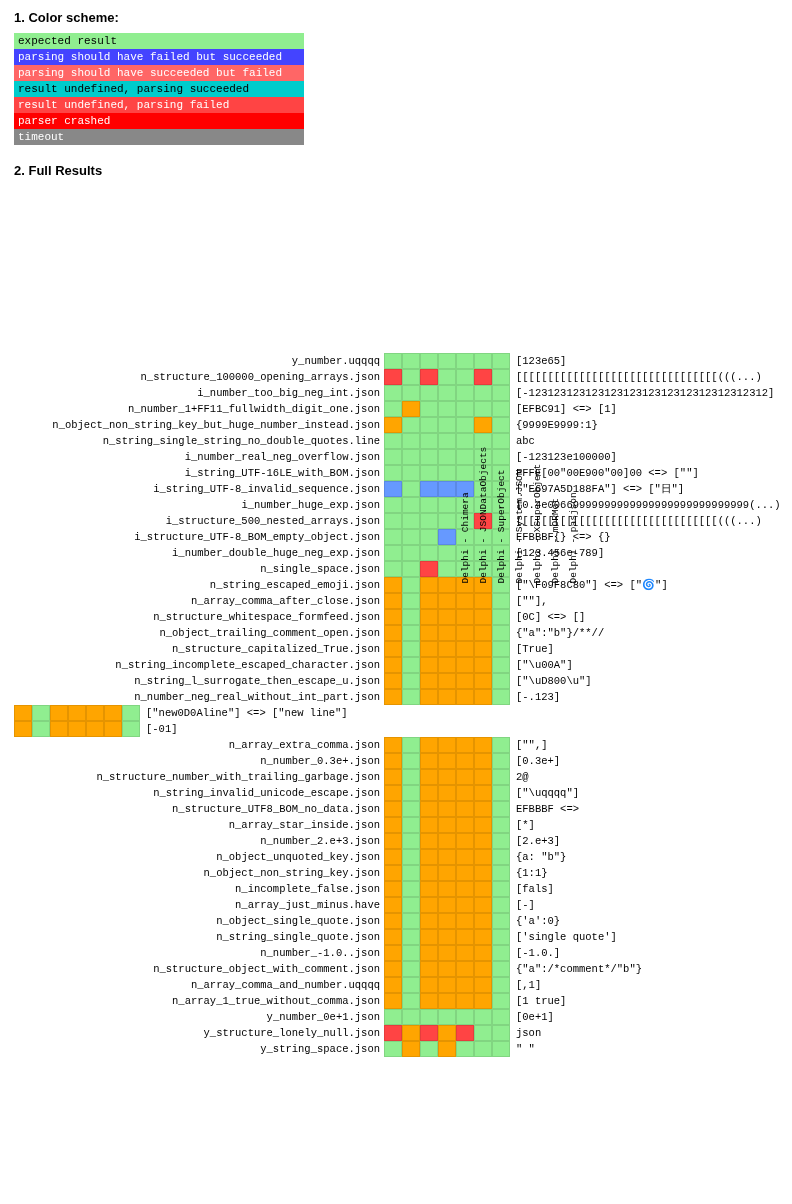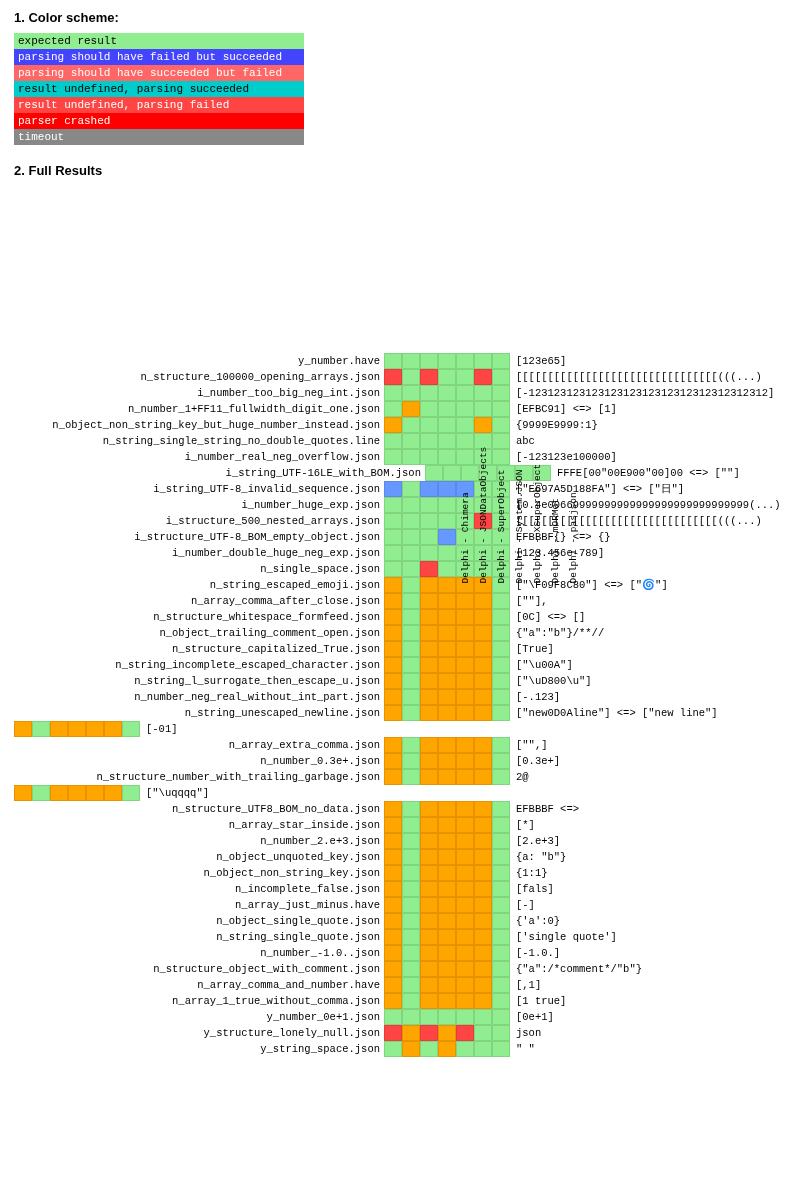--- a/index.html
+++ b/index.html
@@ -73,21 +73,21 @@
                 <span style="font-size: 9.5px; font-family: &quot;Courier New&quot;, Courier, monospace; white-space: nowrap; position: absolute; bottom: 0px; left: 50%; transform-origin: center bottom; transform: rotate(-90deg) translateX(-100%); width: 155px; text-align: left;">Delphi - mORMot</span>
               </div>
               <div style="width: 18px; height: 165px; display: flex; align-items: flex-end; justify-content: center; position: relative;">
                 <span style="font-size: 9.5px; font-family: &quot;Courier New&quot;, Courier, monospace; white-space: nowrap; position: absolute; bottom: 0px; left: 50%; transform-origin: center bottom; transform: rotate(-90deg) translateX(-100%); width: 155px; text-align: left;">Delphi - pasjson</span>
               </div>
             </div>
         </div>
 
         <div id="rows-container">
         <div style="display: flex; align-items: center; height: 16px;">
-              <div style="width: 370px; flex-shrink: 0; font-size: 10.5px; font-family: &quot;Courier New&quot;, Courier, monospace; height: 16px; line-height: 16px; padding-right: 4px; text-align: right; white-space: nowrap;">y_number.have</div>
+              <div style="width: 370px; flex-shrink: 0; font-size: 10.5px; font-family: &quot;Courier New&quot;, Courier, monospace; height: 16px; line-height: 16px; padding-right: 4px; text-align: right; white-space: nowrap;">y_number.uqqqq</div>
               <div style="width: 18px; height: 16px; flex-shrink: 0; border: 1px solid rgba(0, 0, 0, 0.1); background-color: rgb(144, 238, 144);"></div>
               <div style="width: 18px; height: 16px; flex-shrink: 0; border: 1px solid rgba(0, 0, 0, 0.1); background-color: rgb(144, 238, 144);"></div>
               <div style="width: 18px; height: 16px; flex-shrink: 0; border: 1px solid rgba(0, 0, 0, 0.1); background-color: rgb(144, 238, 144);"></div>
               <div style="width: 18px; height: 16px; flex-shrink: 0; border: 1px solid rgba(0, 0, 0, 0.1); background-color: rgb(144, 238, 144);"></div>
               <div style="width: 18px; height: 16px; flex-shrink: 0; border: 1px solid rgba(0, 0, 0, 0.1); background-color: rgb(144, 238, 144);"></div>
               <div style="width: 18px; height: 16px; flex-shrink: 0; border: 1px solid rgba(0, 0, 0, 0.1); background-color: rgb(144, 238, 144);"></div>
               <div style="width: 18px; height: 16px; flex-shrink: 0; border: 1px solid rgba(0, 0, 0, 0.1); background-color: rgb(144, 238, 144);"></div>
               <div style="font-size: 10.5px; font-family: &quot;Courier New&quot;, Courier, monospace; height: 16px; line-height: 16px; padding-left: 6px; white-space: nowrap;">[123e65]</div>
             </div>
             <div style="display: flex; align-items: center; height: 16px;">
@@ -149,21 +149,21 @@
               <div style="width: 370px; flex-shrink: 0; font-size: 10.5px; font-family: &quot;Courier New&quot;, Courier, monospace; height: 16px; line-height: 16px; padding-right: 4px; text-align: right; white-space: nowrap;">i_number_real_neg_overflow.json</div>
               <div style="width: 18px; height: 16px; flex-shrink: 0; border: 1px solid rgba(0, 0, 0, 0.1); background-color: rgb(144, 238, 144);"></div>
               <div style="width: 18px; height: 16px; flex-shrink: 0; border: 1px solid rgba(0, 0, 0, 0.1); background-color: rgb(144, 238, 144);"></div>
               <div style="width: 18px; height: 16px; flex-shrink: 0; border: 1px solid rgba(0, 0, 0, 0.1); background-color: rgb(144, 238, 144);"></div>
               <div style="width: 18px; height: 16px; flex-shrink: 0; border: 1px solid rgba(0, 0, 0, 0.1); background-color: rgb(144, 238, 144);"></div>
               <div style="width: 18px; height: 16px; flex-shrink: 0; border: 1px solid rgba(0, 0, 0, 0.1); background-color: rgb(144, 238, 144);"></div>
               <div style="width: 18px; height: 16px; flex-shrink: 0; border: 1px solid rgba(0, 0, 0, 0.1); background-color: rgb(144, 238, 144);"></div>
               <div style="width: 18px; height: 16px; flex-shrink: 0; border: 1px solid rgba(0, 0, 0, 0.1); background-color: rgb(144, 238, 144);"></div>
               <div style="font-size: 10.5px; font-family: &quot;Courier New&quot;, Courier, monospace; height: 16px; line-height: 16px; padding-left: 6px; white-space: nowrap;">[-123123e100000]</div>
             </div>
-            <div style="display: flex; align-items: center; height: 16px; justify-content: center;">
+            <div style="display: flex; align-items: center; height: 16px;">
               <div style="width: 370px; flex-shrink: 0; font-size: 10.5px; font-family: &quot;Courier New&quot;, Courier, monospace; height: 16px; line-height: 16px; padding-right: 4px; text-align: right; white-space: nowrap;">i_string_UTF-16LE_with_BOM.json</div>
               <div style="width: 18px; height: 16px; flex-shrink: 0; border: 1px solid rgba(0, 0, 0, 0.1); background-color: rgb(144, 238, 144);"></div>
               <div style="width: 18px; height: 16px; flex-shrink: 0; border: 1px solid rgba(0, 0, 0, 0.1); background-color: rgb(144, 238, 144);"></div>
               <div style="width: 18px; height: 16px; flex-shrink: 0; border: 1px solid rgba(0, 0, 0, 0.1); background-color: rgb(144, 238, 144);"></div>
               <div style="width: 18px; height: 16px; flex-shrink: 0; border: 1px solid rgba(0, 0, 0, 0.1); background-color: rgb(144, 238, 144);"></div>
               <div style="width: 18px; height: 16px; flex-shrink: 0; border: 1px solid rgba(0, 0, 0, 0.1); background-color: rgb(144, 238, 144);"></div>
               <div style="width: 18px; height: 16px; flex-shrink: 0; border: 1px solid rgba(0, 0, 0, 0.1); background-color: rgb(144, 238, 144);"></div>
               <div style="width: 18px; height: 16px; flex-shrink: 0; border: 1px solid rgba(0, 0, 0, 0.1); background-color: rgb(144, 238, 144);"></div>
               <div style="font-size: 10.5px; font-family: &quot;Courier New&quot;, Courier, monospace; height: 16px; line-height: 16px; padding-left: 6px; white-space: nowrap;">FFFE[00"00E900"00]00 &lt;=&gt; [""]</div>
             </div>
@@ -315,21 +315,20 @@
               <div style="width: 18px; height: 16px; flex-shrink: 0; border: 1px solid rgba(0, 0, 0, 0.1); background-color: rgb(255, 165, 0);"></div>
               <div style="width: 18px; height: 16px; flex-shrink: 0; border: 1px solid rgba(0, 0, 0, 0.1); background-color: rgb(144, 238, 144);"></div>
               <div style="width: 18px; height: 16px; flex-shrink: 0; border: 1px solid rgba(0, 0, 0, 0.1); background-color: rgb(255, 165, 0);"></div>
               <div style="width: 18px; height: 16px; flex-shrink: 0; border: 1px solid rgba(0, 0, 0, 0.1); background-color: rgb(255, 165, 0);"></div>
               <div style="width: 18px; height: 16px; flex-shrink: 0; border: 1px solid rgba(0, 0, 0, 0.1); background-color: rgb(255, 165, 0);"></div>
               <div style="width: 18px; height: 16px; flex-shrink: 0; border: 1px solid rgba(0, 0, 0, 0.1); background-color: rgb(255, 165, 0);"></div>
               <div style="width: 18px; height: 16px; flex-shrink: 0; border: 1px solid rgba(0, 0, 0, 0.1); background-color: rgb(144, 238, 144);"></div>
               <div style="font-size: 10.5px; font-family: &quot;Courier New&quot;, Courier, monospace; height: 16px; line-height: 16px; padding-left: 6px; white-space: nowrap;">[-.123]</div>
             </div>
             <div style="display: flex; align-items: center; height: 16px;">
-              <div style="width: 370px; flex-shrink: 0; font-size: 10.5px; font-family: &quot;Courier New&quot;, Courier, monospace; height: 16px; line-height: 16px; padding-right: 4px; text-align: right; white-space: nowrap;">n_string_unescaped_newline.json</div>
               <div style="width: 18px; height: 16px; flex-shrink: 0; border: 1px solid rgba(0, 0, 0, 0.1); background-color: rgb(255, 165, 0);"></div>
               <div style="width: 18px; height: 16px; flex-shrink: 0; border: 1px solid rgba(0, 0, 0, 0.1); background-color: rgb(144, 238, 144);"></div>
               <div style="width: 18px; height: 16px; flex-shrink: 0; border: 1px solid rgba(0, 0, 0, 0.1); background-color: rgb(255, 165, 0);"></div>
               <div style="width: 18px; height: 16px; flex-shrink: 0; border: 1px solid rgba(0, 0, 0, 0.1); background-color: rgb(255, 165, 0);"></div>
               <div style="width: 18px; height: 16px; flex-shrink: 0; border: 1px solid rgba(0, 0, 0, 0.1); background-color: rgb(255, 165, 0);"></div>
               <div style="width: 18px; height: 16px; flex-shrink: 0; border: 1px solid rgba(0, 0, 0, 0.1); background-color: rgb(255, 165, 0);"></div>
               <div style="width: 18px; height: 16px; flex-shrink: 0; border: 1px solid rgba(0, 0, 0, 0.1); background-color: rgb(144, 238, 144);"></div>
               <div style="font-size: 10.5px; font-family: &quot;Courier New&quot;, Courier, monospace; height: 16px; line-height: 16px; padding-left: 6px; white-space: nowrap;">["new0D0Aline"] &lt;=&gt; ["new line"]</div>
             </div>
             <div style="display: flex; align-items: center; height: 16px;">
@@ -369,20 +368,21 @@
               <div style="width: 18px; height: 16px; flex-shrink: 0; border: 1px solid rgba(0, 0, 0, 0.1); background-color: rgb(255, 165, 0);"></div>
               <div style="width: 18px; height: 16px; flex-shrink: 0; border: 1px solid rgba(0, 0, 0, 0.1); background-color: rgb(144, 238, 144);"></div>
               <div style="width: 18px; height: 16px; flex-shrink: 0; border: 1px solid rgba(0, 0, 0, 0.1); background-color: rgb(255, 165, 0);"></div>
               <div style="width: 18px; height: 16px; flex-shrink: 0; border: 1px solid rgba(0, 0, 0, 0.1); background-color: rgb(255, 165, 0);"></div>
               <div style="width: 18px; height: 16px; flex-shrink: 0; border: 1px solid rgba(0, 0, 0, 0.1); background-color: rgb(255, 165, 0);"></div>
               <div style="width: 18px; height: 16px; flex-shrink: 0; border: 1px solid rgba(0, 0, 0, 0.1); background-color: rgb(255, 165, 0);"></div>
               <div style="width: 18px; height: 16px; flex-shrink: 0; border: 1px solid rgba(0, 0, 0, 0.1); background-color: rgb(144, 238, 144);"></div>
               <div style="font-size: 10.5px; font-family: &quot;Courier New&quot;, Courier, monospace; height: 16px; line-height: 16px; padding-left: 6px; white-space: nowrap;">2@</div>
             </div>
             <div style="display: flex; align-items: center; height: 16px;">
+              <div style="width: 370px; flex-shrink: 0; font-size: 10.5px; font-family: &quot;Courier New&quot;, Courier, monospace; height: 16px; line-height: 16px; padding-right: 4px; text-align: right; white-space: nowrap;">n_string_invalid_unicode_escape.json</div>
               <div style="width: 18px; height: 16px; flex-shrink: 0; border: 1px solid rgba(0, 0, 0, 0.1); background-color: rgb(255, 165, 0);"></div>
               <div style="width: 18px; height: 16px; flex-shrink: 0; border: 1px solid rgba(0, 0, 0, 0.1); background-color: rgb(144, 238, 144);"></div>
               <div style="width: 18px; height: 16px; flex-shrink: 0; border: 1px solid rgba(0, 0, 0, 0.1); background-color: rgb(255, 165, 0);"></div>
               <div style="width: 18px; height: 16px; flex-shrink: 0; border: 1px solid rgba(0, 0, 0, 0.1); background-color: rgb(255, 165, 0);"></div>
               <div style="width: 18px; height: 16px; flex-shrink: 0; border: 1px solid rgba(0, 0, 0, 0.1); background-color: rgb(255, 165, 0);"></div>
               <div style="width: 18px; height: 16px; flex-shrink: 0; border: 1px solid rgba(0, 0, 0, 0.1); background-color: rgb(255, 165, 0);"></div>
               <div style="width: 18px; height: 16px; flex-shrink: 0; border: 1px solid rgba(0, 0, 0, 0.1); background-color: rgb(144, 238, 144);"></div>
               <div style="font-size: 10.5px; font-family: &quot;Courier New&quot;, Courier, monospace; height: 16px; line-height: 16px; padding-left: 6px; white-space: nowrap;">["\uqqqq"]</div>
             </div>
             <div style="display: flex; align-items: center; height: 16px;">
@@ -500,21 +500,21 @@
               <div style="width: 18px; height: 16px; flex-shrink: 0; border: 1px solid rgba(0, 0, 0, 0.1); background-color: rgb(255, 165, 0);"></div>
               <div style="width: 18px; height: 16px; flex-shrink: 0; border: 1px solid rgba(0, 0, 0, 0.1); background-color: rgb(144, 238, 144);"></div>
               <div style="width: 18px; height: 16px; flex-shrink: 0; border: 1px solid rgba(0, 0, 0, 0.1); background-color: rgb(255, 165, 0);"></div>
               <div style="width: 18px; height: 16px; flex-shrink: 0; border: 1px solid rgba(0, 0, 0, 0.1); background-color: rgb(255, 165, 0);"></div>
               <div style="width: 18px; height: 16px; flex-shrink: 0; border: 1px solid rgba(0, 0, 0, 0.1); background-color: rgb(255, 165, 0);"></div>
               <div style="width: 18px; height: 16px; flex-shrink: 0; border: 1px solid rgba(0, 0, 0, 0.1); background-color: rgb(255, 165, 0);"></div>
               <div style="width: 18px; height: 16px; flex-shrink: 0; border: 1px solid rgba(0, 0, 0, 0.1); background-color: rgb(144, 238, 144);"></div>
               <div style="font-size: 10.5px; font-family: &quot;Courier New&quot;, Courier, monospace; height: 16px; line-height: 16px; padding-left: 6px; white-space: nowrap;">{"a":/*comment*/"b"}</div>
             </div>
             <div style="display: flex; align-items: center; height: 16px;">
-              <div style="width: 370px; flex-shrink: 0; font-size: 10.5px; font-family: &quot;Courier New&quot;, Courier, monospace; height: 16px; line-height: 16px; padding-right: 4px; text-align: right; white-space: nowrap;">n_array_comma_and_number.have</div>
+              <div style="width: 370px; flex-shrink: 0; font-size: 10.5px; font-family: &quot;Courier New&quot;, Courier, monospace; height: 16px; line-height: 16px; padding-right: 4px; text-align: right; white-space: nowrap;">n_array_comma_and_number.uqqqq</div>
               <div style="width: 18px; height: 16px; flex-shrink: 0; border: 1px solid rgba(0, 0, 0, 0.1); background-color: rgb(255, 165, 0);"></div>
               <div style="width: 18px; height: 16px; flex-shrink: 0; border: 1px solid rgba(0, 0, 0, 0.1); background-color: rgb(144, 238, 144);"></div>
               <div style="width: 18px; height: 16px; flex-shrink: 0; border: 1px solid rgba(0, 0, 0, 0.1); background-color: rgb(255, 165, 0);"></div>
               <div style="width: 18px; height: 16px; flex-shrink: 0; border: 1px solid rgba(0, 0, 0, 0.1); background-color: rgb(255, 165, 0);"></div>
               <div style="width: 18px; height: 16px; flex-shrink: 0; border: 1px solid rgba(0, 0, 0, 0.1); background-color: rgb(255, 165, 0);"></div>
               <div style="width: 18px; height: 16px; flex-shrink: 0; border: 1px solid rgba(0, 0, 0, 0.1); background-color: rgb(255, 165, 0);"></div>
               <div style="width: 18px; height: 16px; flex-shrink: 0; border: 1px solid rgba(0, 0, 0, 0.1); background-color: rgb(144, 238, 144);"></div>
               <div style="font-size: 10.5px; font-family: &quot;Courier New&quot;, Courier, monospace; height: 16px; line-height: 16px; padding-left: 6px; white-space: nowrap;">[,1]</div>
             </div>
             <div style="display: flex; align-items: center; height: 16px;">

